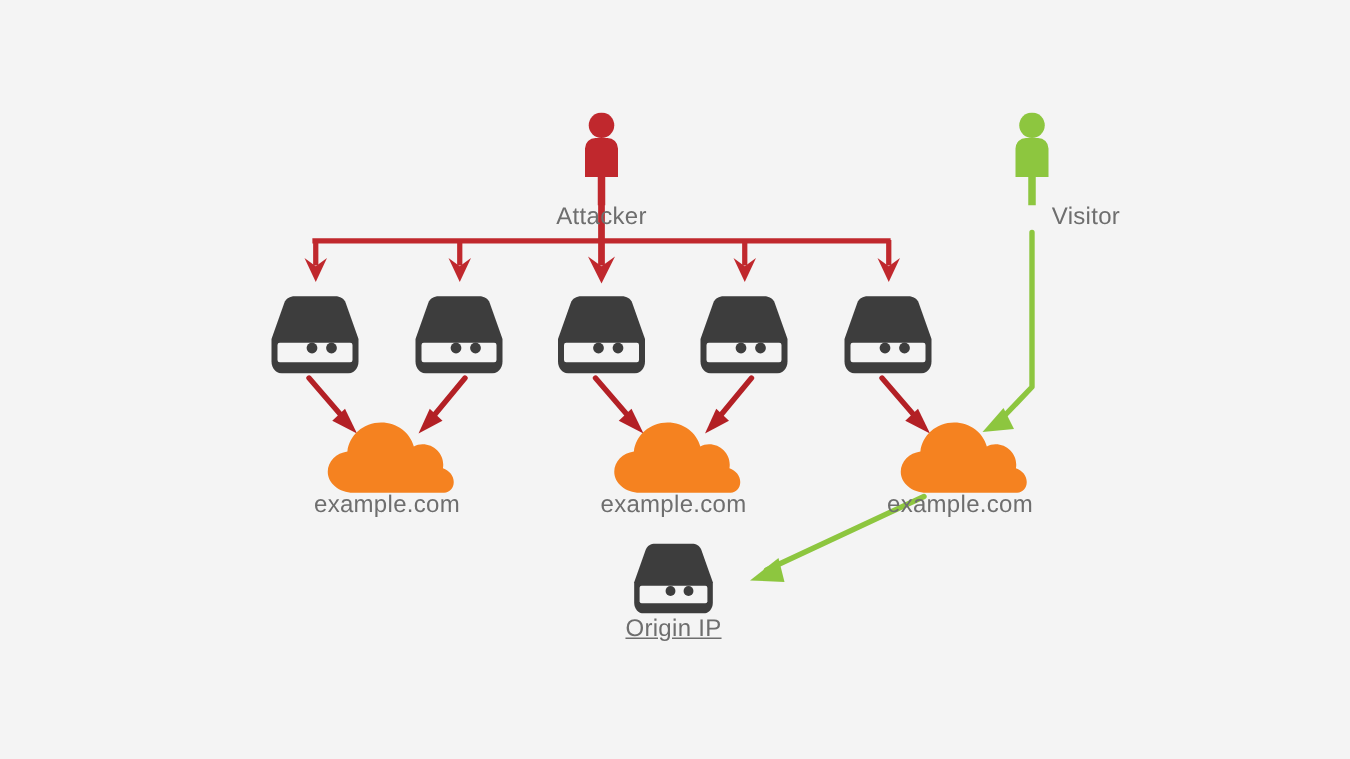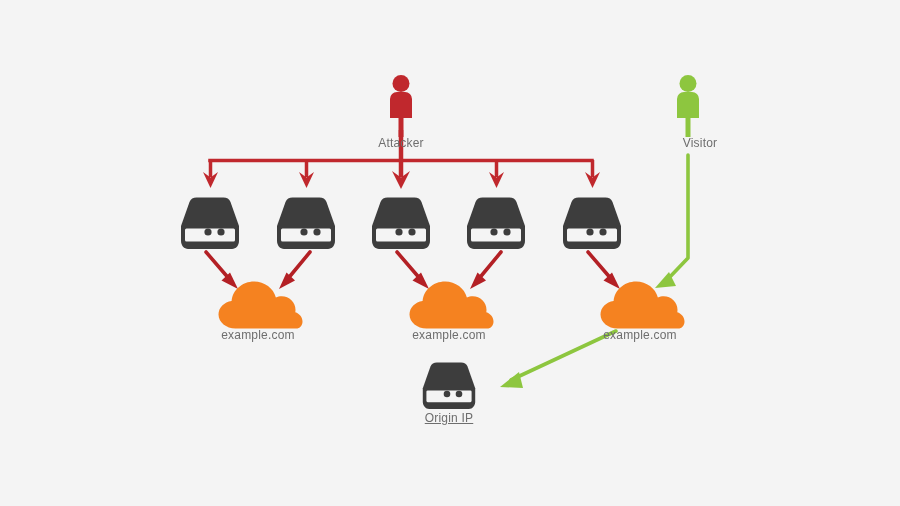--- a/index.html
+++ b/index.html
@@ -20,21 +20,21 @@
     background: #f4f4f4;
   }
   #diagram-svg {
     position: absolute;
     left: 0;
     top: 0;
   }
   .node-label {
     position: absolute;
     font-family: "Liberation Sans", sans-serif;
-    font-size: 12px;
+    font-size: 16px;
     color: #6e6e6e;
     letter-spacing: 0.2px;
     white-space: nowrap;
     text-align: left;
     transform: translateX(-50%);
     -webkit-font-smoothing: antialiased;
   }
 </style>
 </head>
 <body>
@@ -169,21 +169,21 @@
 
     <g fill="#3d3d3d">
       <use href="#server-glyph" x="419" y="362" width="60" height="47"></use>
       <circle cx="447" cy="394" r="3.3" fill="#3d3d3d"></circle>
       <circle cx="459" cy="394" r="3.3" fill="#3d3d3d"></circle>
     </g>
   </svg>
 
   <div class="node-label" style="left:401px; top:136px;">Attacker</div>
 
-  <div class="node-label" style="left:700px; top:136px;">Visitor</div>
+  <div class="node-label" style="left:724px; top:136px;">Visitor</div>
 
   <div class="node-label" style="left:258px; top:328px;">example.com</div>
 
   <div class="node-label" style="left:449px; top:328px;">example.com</div>
 
   <div class="node-label" style="left:640px; top:328px;">example.com</div>
 
   <div class="node-label" style="left:449px; top:411px;text-decoration:underline;">Origin IP</div>
 
 </div>

